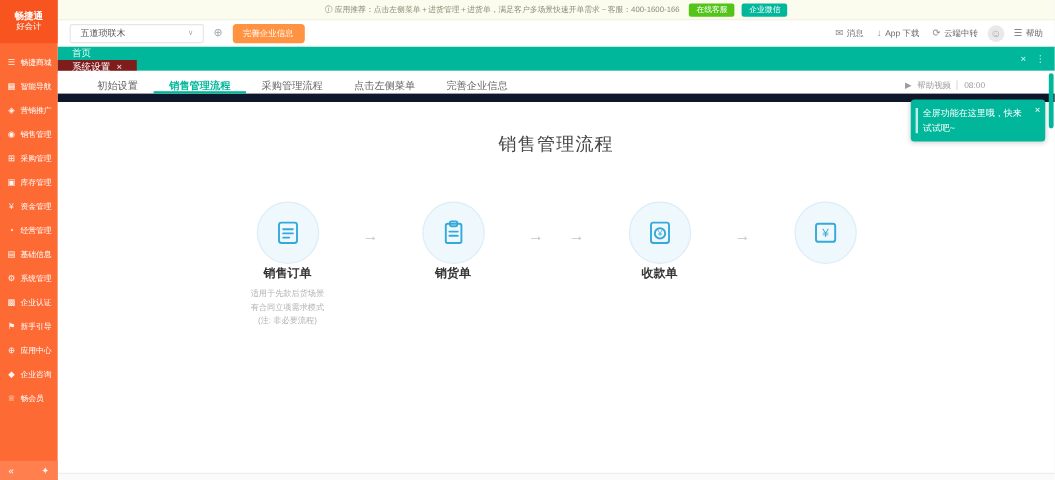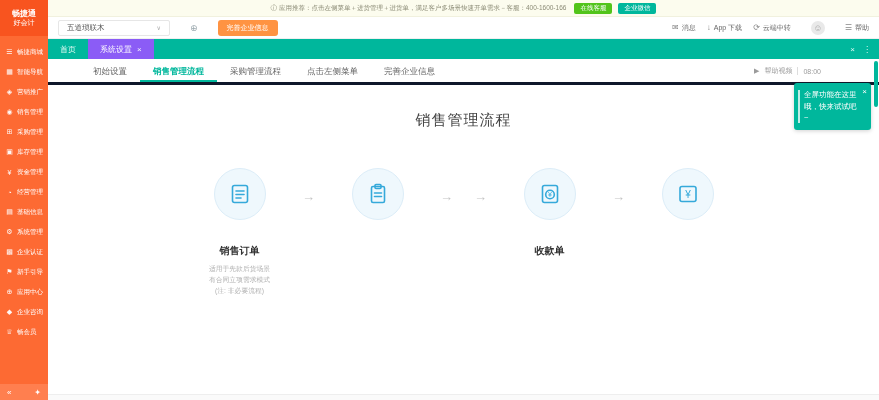--- a/index.html
+++ b/index.html
@@ -17,56 +17,56 @@
   .side-label{font-size:6.5px;white-space:nowrap;}
   .side-footer{height:16px;background:#ff7f4f;display:flex;align-items:center;justify-content:space-between;padding:0 7px;color:#fff;font-size:8px;}
 
   
   .topstrip{position:absolute;left:48px;top:0;width:831px;height:17px;background:#fcfcee;border-bottom:1px solid #f1f1de;display:flex;align-items:center;justify-content:center;gap:8px;}
   .notice{font-size:6.5px;color:#8c8c77;white-space:nowrap;}
   .badges{display:flex;gap:6px;}
   .badge{font-size:6.5px;color:#fff;padding:1px 6px;border-radius:2px;cursor:pointer;white-space:nowrap;}
 
   
-  .header2{position:absolute;left:48px;top:17px;width:831px;height:22px;background:#fff;border-bottom:1px solid #f0f0f0;display:flex;align-items:center;padding:0 10px;gap:20px;}
+  .header2{position:absolute;left:48px;top:17px;width:831px;height:22px;background:#fff;border-bottom:1px solid #f0f0f0;display:flex;align-items:center;padding:0 10px;gap:8px;}
   .company{display:flex;align-items:center;justify-content:space-between;gap:6px;font-size:7.5px;color:#555;border:1px solid #e6e6e6;border-radius:2px;padding:2px 8px;min-width:112px;cursor:pointer;}
   .caret{color:#aaa;font-size:6px;}
   .globe{font-size:9px;color:#9aa7ad;cursor:pointer;}
   .complete-btn{background:#ff9342;color:#fff;font-size:7px;border:none;padding:3px 9px;border-radius:3px;cursor:pointer;}
   .hspacer{flex:1;}
   .hlinks{display:flex;gap:11px;align-items:center;}
   .hlink{display:flex;align-items:center;gap:3px;font-size:7px;color:#666;cursor:pointer;white-space:nowrap;}
   .hicon{font-size:8px;color:#888;}
   .avatar{width:14px;height:14px;border-radius:50%;background:#e9e9e9;display:flex;align-items:center;justify-content:center;font-size:9px;color:#aaa;cursor:pointer;}
 
   
   .tabbar{position:absolute;left:48px;top:39px;width:831px;height:20px;background:#00b79c;display:flex;align-items:stretch;}
-  .wtabs{display:flex;}
+  .wtabs{display:flex;flex-direction:column;}
   .wtab{display:flex;align-items:center;gap:5px;padding:0 12px;color:#dffaf3;font-size:8px;cursor:pointer;}
-  .wtab.active{background:#8b5cf6;color:#fff;}
+  .wtab.active{background:#7f1d1d;color:#fff;}
   .tab-close{font-size:8px;opacity:.9;}
   .tab-extra{margin-left:auto;display:flex;align-items:center;gap:8px;color:#dffaf3;font-size:8px;padding-right:8px;}
   .tab-extra span{cursor:pointer;}
 
   
   .content{position:absolute;left:48px;top:59px;width:831px;height:341px;background:#fff;}
-  .subtabs{height:26px;border-bottom:3px solid #0f172a;display:flex;padding-left:32px;}
+  .subtabs{height:26px;border-bottom:7px solid #0f172a;display:flex;padding-left:20px;}
   .subtab{padding:0 13px;line-height:24px;font-size:8.5px;color:#666;cursor:pointer;}
   .subtab.active{color:#00b79c;font-weight:bold;border-bottom:2px solid #00b79c;}
   .help-video{position:absolute;top:7px;right:58px;font-size:7px;color:#9b9b9b;display:flex;gap:5px;align-items:center;cursor:pointer;}
   .hv-div{width:1px;height:8px;background:#ddd;}
   .page-title{text-align:center;margin-top:26px;font-size:15px;color:#444;letter-spacing:1px;}
   .flow{margin-top:38px;display:flex;justify-content:center;align-items:flex-start;}
   .step{width:104px;text-align:center;}
   .circle{width:52px;height:52px;border-radius:50%;background:#eff8fd;border:1px solid #dcedf8;margin:0 auto;display:flex;align-items:center;justify-content:center;}
-  .step-label{margin-top:24px;font-size:10px;font-weight:bold;color:#333;}
+  .step-label{margin-top:1px;font-size:10px;font-weight:bold;color:#333;}
   .caption{margin-top:5px;font-size:6.8px;color:#b3b3b3;line-height:1.65;}
   .arrow{width:34px;text-align:center;font-size:13px;color:#c4c4c4;margin-top:21px;}
 
-  .tooltip{position:absolute;top:24px;right:8px;width:77px;background:#00b79c;color:#fff;font-size:7.5px;line-height:1.55;padding:6px 14px 6px 10px;border-radius:3px;box-shadow:0 1px 4px rgba(0,0,0,.18);}
+  .tooltip{position:absolute;top:24px;right:8px;width:112px;background:#00b79c;color:#fff;font-size:7.5px;line-height:1.55;padding:6px 14px 6px 10px;border-radius:3px;box-shadow:0 1px 4px rgba(0,0,0,.18);}
   .tooltip::before{content:"";position:absolute;left:4px;top:7px;bottom:7px;width:2px;background:rgba(255,255,255,.75);}
   .tooltip-close{position:absolute;top:3px;right:4px;font-size:8px;cursor:pointer;}
 
   .vscroll{position:absolute;top:2px;right:1px;width:4px;height:46px;background:#00b79c;border-radius:2px;cursor:pointer;}
   .hscroll-track{position:absolute;left:0;right:0;bottom:0;height:6px;background:#fafafa;border-top:1px solid #eee;cursor:pointer;}
 </style>
 </head>
 <body>
 
 <div class="sidebar">
@@ -235,20 +235,21 @@
       <div class="arrow">→</div>
       <div class="step">
         <div class="circle">
           <svg viewBox="0 0 24 24" width="24" height="24" fill="none" stroke="#35a9da" stroke-width="1.6" stroke-linecap="round">
             <rect x="5.5" y="4.5" width="13" height="16" rx="1.5"></rect>
             <rect x="9" y="2.5" width="6" height="4" rx="1"></rect>
             <line x1="8.5" y1="11" x2="15.5" y2="11"></line>
             <line x1="8.5" y1="14.5" x2="15.5" y2="14.5"></line>
           </svg>
         </div>
+        <div class="step-label">销货单</div>
         <div class="caption"></div>
       </div>
       <div class="arrow">→</div>
       <div class="arrow">→</div>
       <div class="step">
         <div class="circle">
           <svg viewBox="0 0 24 24" width="24" height="24" fill="none" stroke="#35a9da" stroke-width="1.6" stroke-linecap="round">
             <rect x="4.5" y="3.5" width="15" height="17" rx="2"></rect>
             <circle cx="12" cy="12.5" r="4.3"></circle>
             <text x="12" y="15" text-anchor="middle" font-size="7" fill="#35a9da" stroke="none">¥</text>

